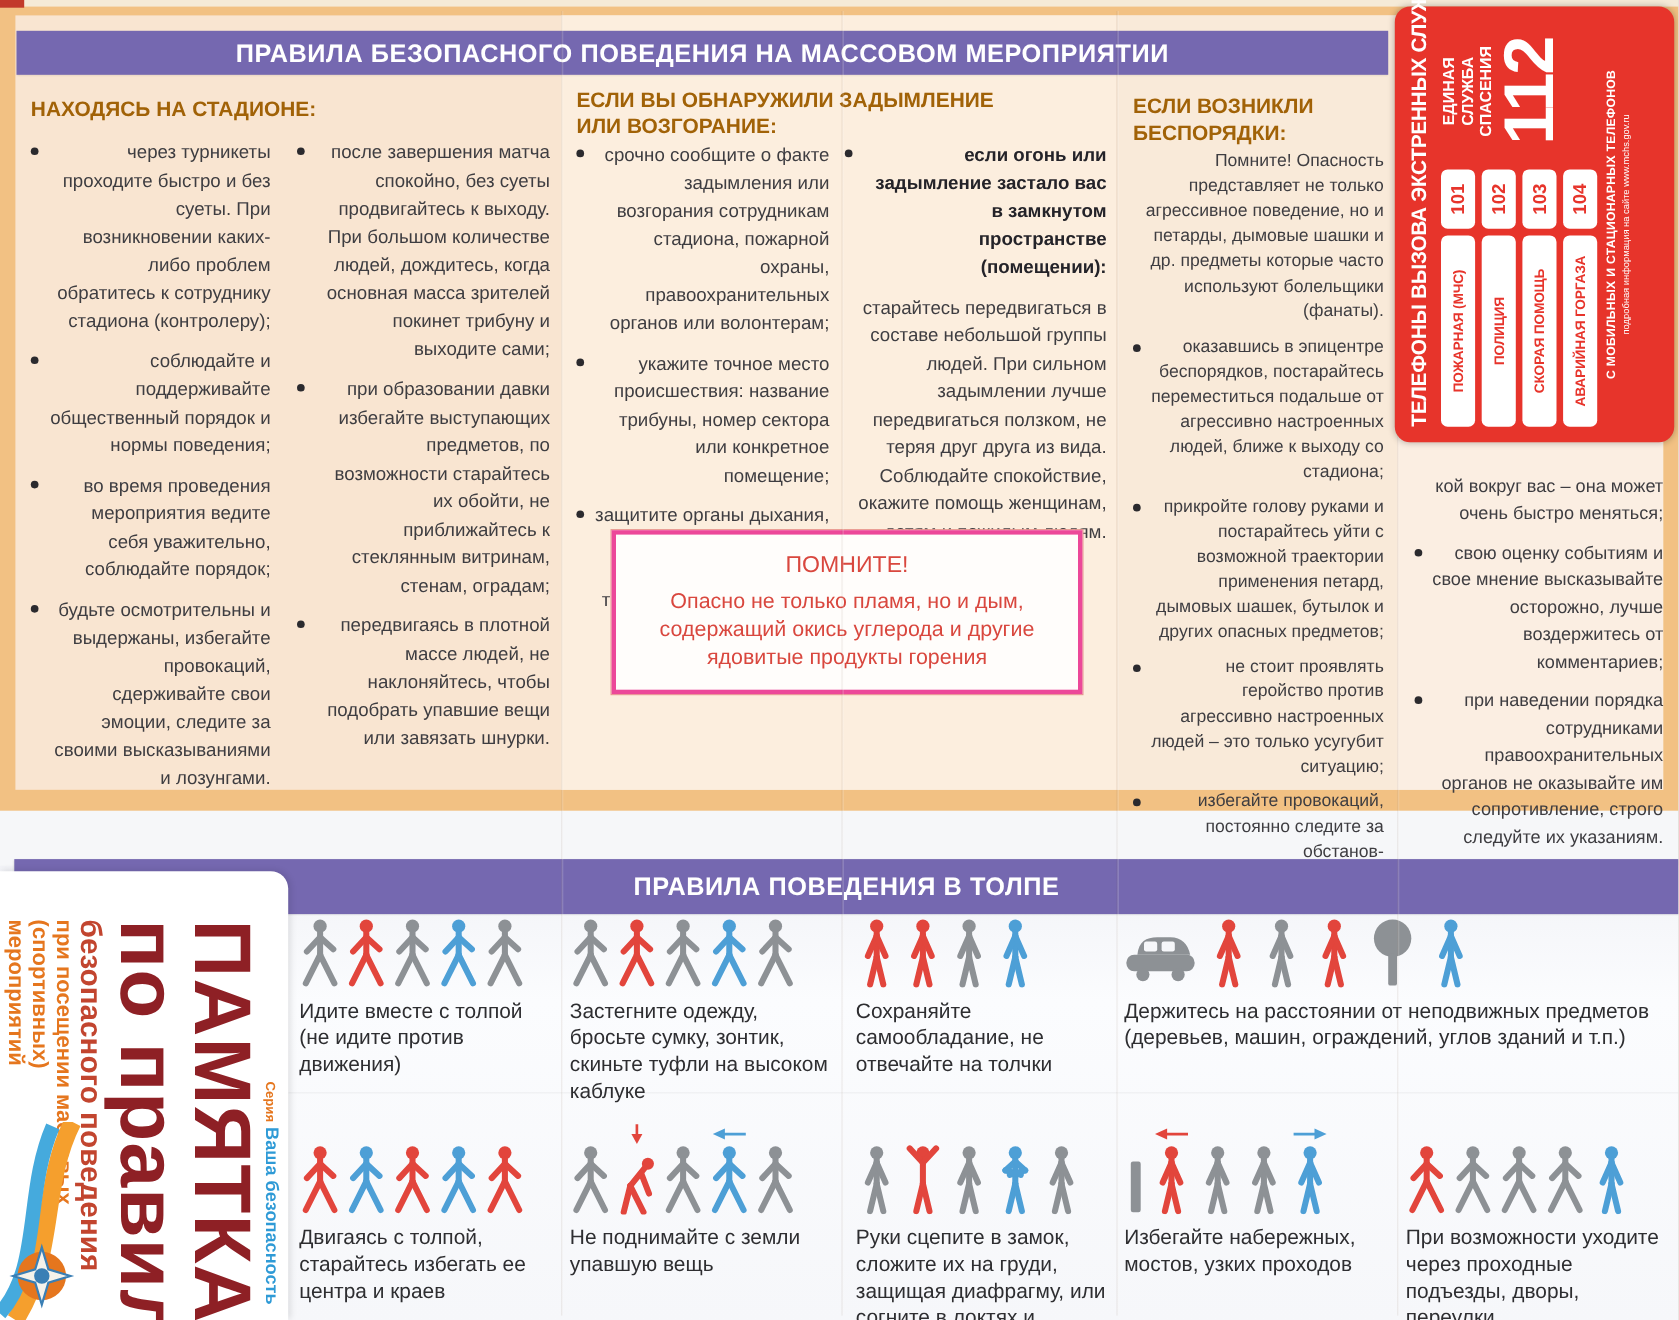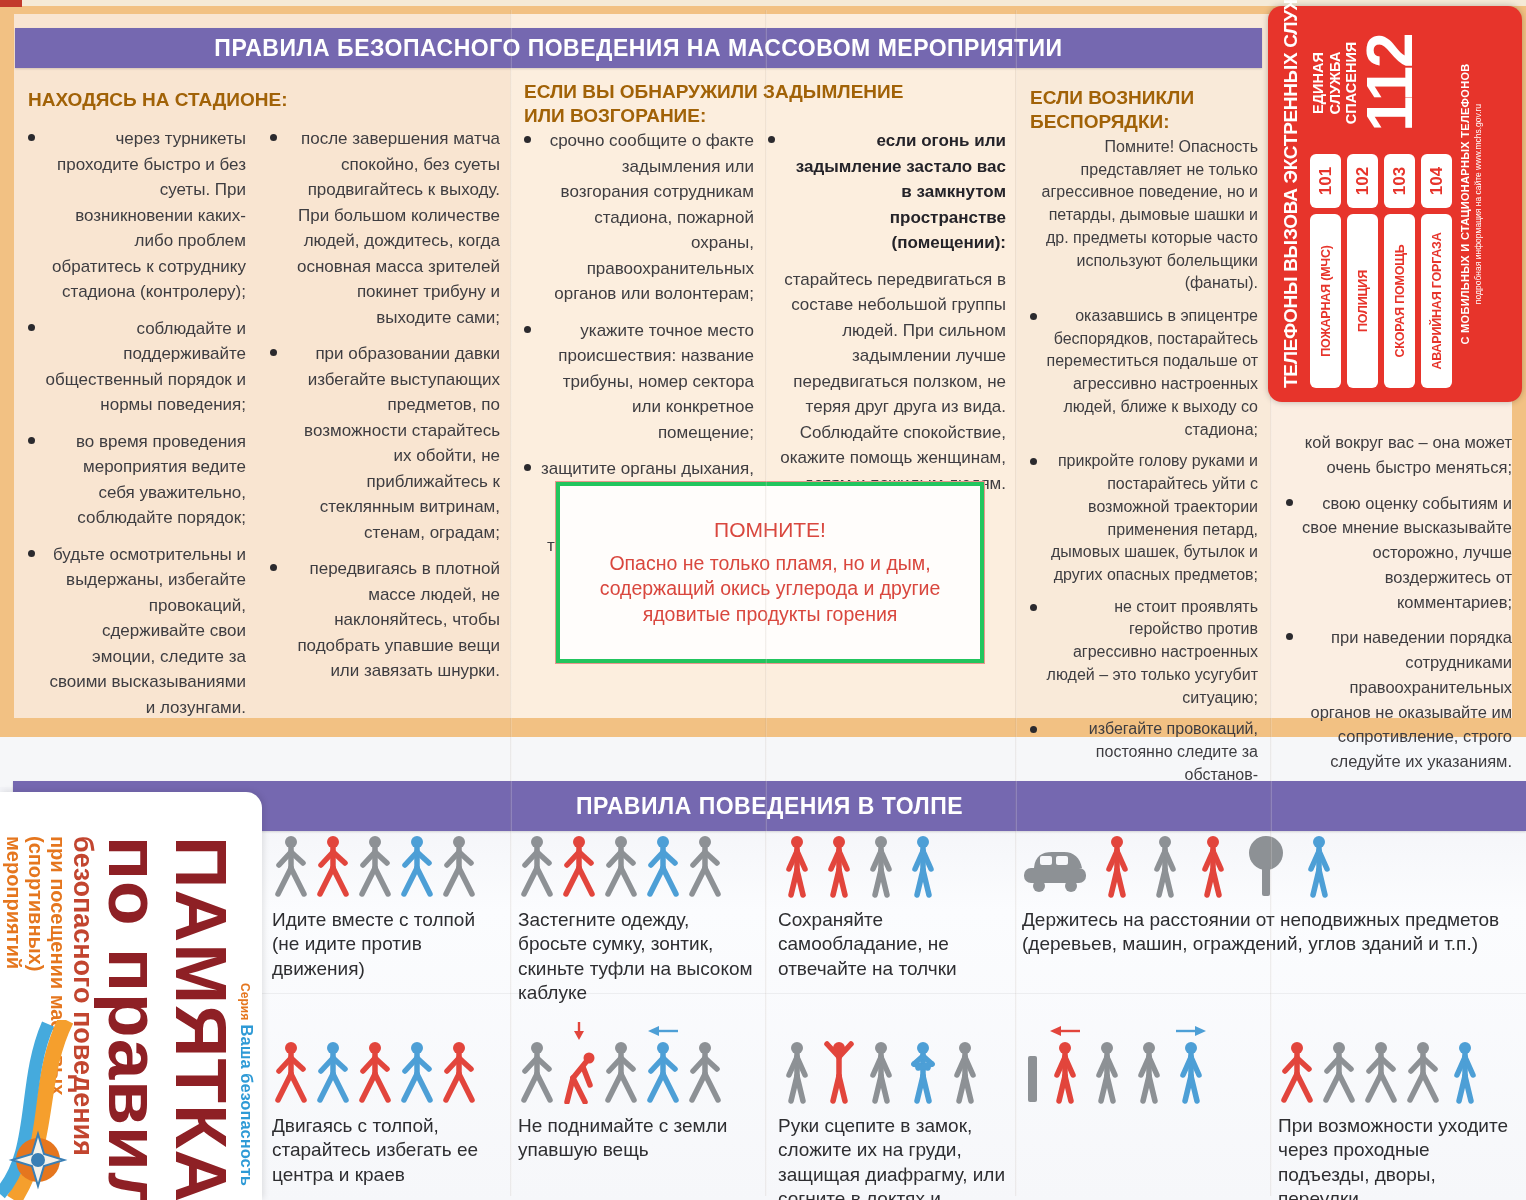--- a/index.html
+++ b/index.html
@@ -32,22 +32,22 @@
   .bullet{display:flex;margin-bottom:11px;}
   .dot{flex:0 0 auto;width:7px;height:7px;border-radius:50%;background:#2b2a2e;margin:8px 7px 0 0;}
   .btxt{flex:1;}
   .bold{font-weight:bold;color:#242329;}
   .cont{margin:2px 0 0 0;}
   #p3-body{font-size:16px;line-height:1.42;}
   #p3-body .bullet{margin-bottom:9px;}
   #p4-body{font-size:16.5px;line-height:1.5;}
 
   #reminder{left:556px;top:482px;width:392px;background:#fffdfb;
-            border:4px solid #22c55e;box-shadow:0 0 0 1px #e8958d;
-            padding:32px 14px;text-align:center;color:#d9473e;z-index:3;}
+            border:4px solid #ec4899;box-shadow:0 0 0 1px #e8958d;
+            padding:16px 14px;text-align:center;color:#d9473e;z-index:3;}
   #reminder .r-title{font-size:21px;margin-bottom:9px;}
   #reminder .r-text{font-size:19.5px;line-height:1.3;}
 
   
   #phone-card{left:1268px;top:6px;width:254px;height:396px;z-index:6;}
   #card-inner{position:absolute;left:-71px;top:71px;width:396px;height:254px;
               transform:rotate(-90deg);background:#e7342b;border-radius:14px;
               box-shadow:0 0 6px rgba(0,0,0,0.25);color:#fff;
               padding:12px 14px;box-sizing:border-box;}
   #card-heading{font-size:19px;font-weight:bold;letter-spacing:-0.3px;white-space:nowrap;}
@@ -797,20 +797,21 @@
           <svg viewBox="0 0 38 64" width="38" height="64">
             <circle cx="19" cy="8" r="6" fill="#4d9fd6"></circle>
             <line x1="19" y1="14" x2="19" y2="36" stroke="#4d9fd6" stroke-width="5.5" stroke-linecap="round"></line>
             <line x1="19" y1="36" x2="13" y2="61" stroke="#4d9fd6" stroke-width="5.5" stroke-linecap="round"></line>
             <line x1="19" y1="36" x2="25" y2="61" stroke="#4d9fd6" stroke-width="5.5" stroke-linecap="round"></line>
             <line x1="19" y1="17" x2="11" y2="35" stroke="#4d9fd6" stroke-width="5.5" stroke-linecap="round"></line>
             <line x1="19" y1="17" x2="27" y2="35" stroke="#4d9fd6" stroke-width="5.5" stroke-linecap="round"></line>
           </svg>
         </div>
       </div>
+    <div class="caption">Избегайте набережных, мостов, узких проходов</div>
   </div>
   <div class="abs cell" style="left:1278px;top:1008px;width:240px">
     <div class="picto">
         <div class="fig">
           <div class="arrow-slot"></div>
           <svg viewBox="0 0 38 64" width="38" height="64">
             <circle cx="19" cy="8" r="6" fill="#e2453c"></circle>
             <line x1="19" y1="14" x2="19" y2="34" stroke="#e2453c" stroke-width="5.5" stroke-linecap="round"></line>
             <line x1="19" y1="34" x2="6" y2="60" stroke="#e2453c" stroke-width="5.5" stroke-linecap="round"></line>
             <line x1="19" y1="34" x2="32" y2="60" stroke="#e2453c" stroke-width="5.5" stroke-linecap="round"></line>

